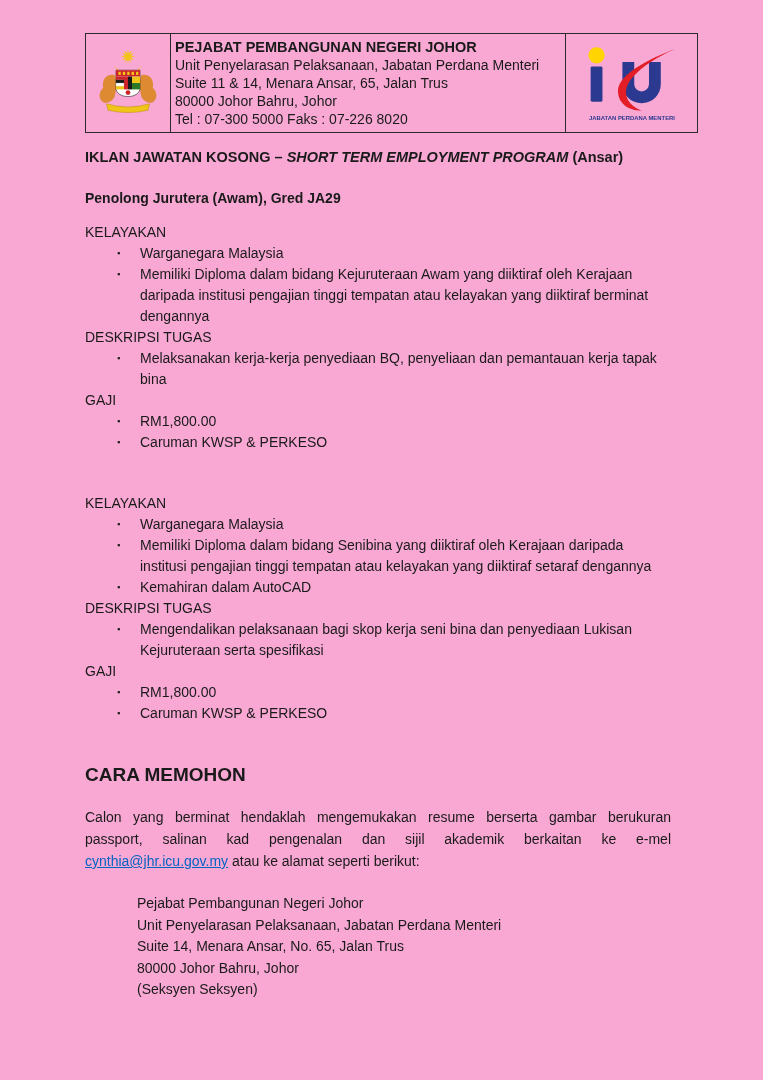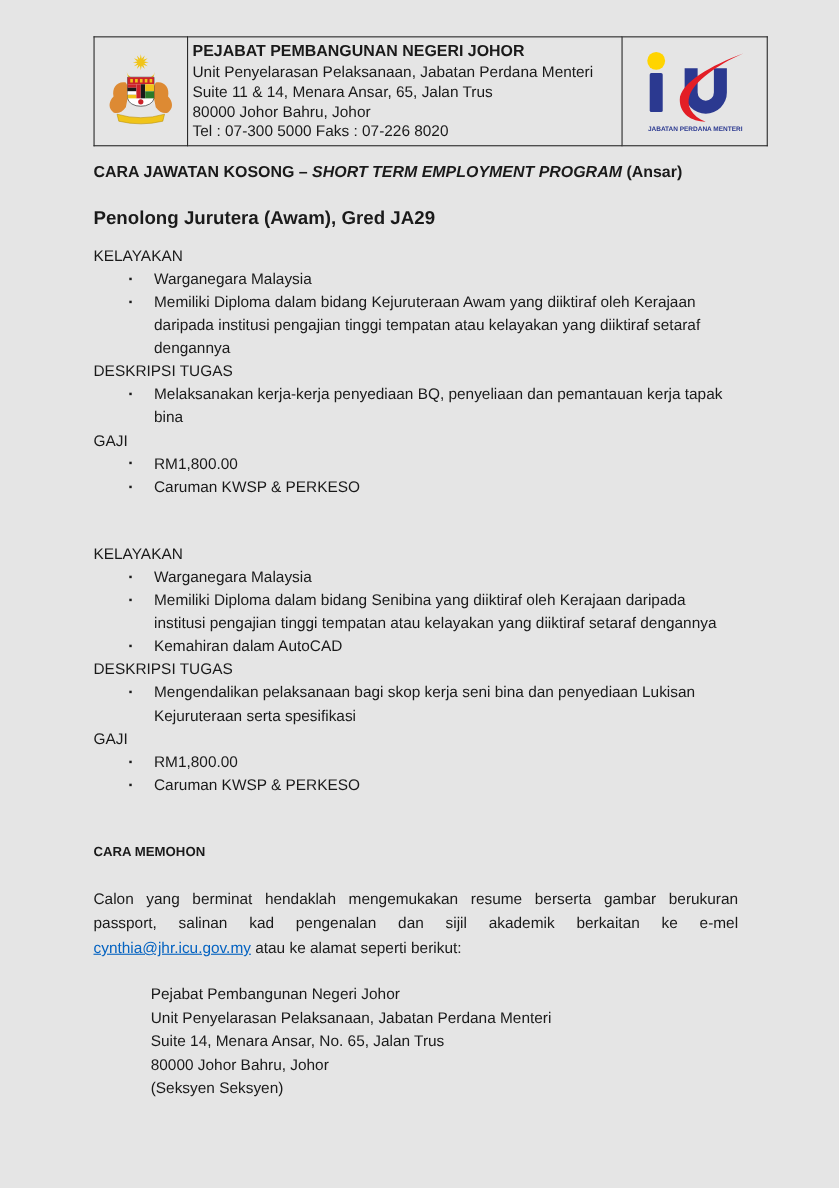--- a/index.html
+++ b/index.html
@@ -1,20 +1,20 @@
 <!DOCTYPE html>
 <html><head>
 <meta charset="utf-8">
 <style>
   * { margin:0; padding:0; box-sizing:border-box; }
   html,body { background:#ffffff; }
   .page {
     position:relative;
     width:763px; height:1080px;
-    background:#e5e5e5;
+    background:#f9a8d4;
     font-family:"Liberation Sans","DejaVu Sans",sans-serif;
     font-size:14px;
     color:#1a1a1a;
     overflow:hidden;
     padding:33px 66px 0 85px;
   }
   
   table.letterhead {
     border-collapse:collapse;
     width:612px;
@@ -29,26 +29,26 @@
   td.cell-org   { width:395px; padding:7px 10px 7px 16px; }
   td.cell-icu   { width:132px; text-align:center; }
   .org-name { font-weight:bold; font-size:14.5px; line-height:18px; }
   .org-line { font-size:14px; line-height:18px; }
   
   .doc-body { width:586px; margin-top:14px; }
   .doc-title { font-weight:bold; font-size:14.5px; line-height:21px; }
   .doc-title .ital { font-style:italic;text-align:center; }
   .job { margin-top:20px; }
   .job + .job { margin-top:40px; }
-  .job-title { font-weight:bold; font-size:17px; line-height:21px; margin-bottom:13px; }
+  .job-title { font-weight:bold; font-size:14px; line-height:21px; margin-bottom:13px; }
   .plain-label { line-height:21px; }
   .bullet { display:flex; line-height:21px; padding-left:32px; }
   .bullet .marker { width:23px; flex:0 0 23px; font-size:9px; line-height:21px; }
   .bullet .btext { flex:1; }
-  .section-heading { font-weight:bold; font-size:12px; line-height:21px; }
+  .section-heading { font-weight:bold; font-size:19px; line-height:21px; }
   .cara { margin-top:40px; }
   .cara-para { margin-top:21px; text-align:justify; line-height:22px; }
   .cara-para .ital { }
   a.email-link { color:#0563c1; cursor:pointer; }
   .address-block { margin-top:21px; padding-left:52px; line-height:21.5px; }
   
   .crest-svg { width:72px; height:80px; display:block; margin:0 auto; }
   .icu-svg { width:96px; height:82px; display:block; margin:0 auto; }
 </style>
 </head>
@@ -106,32 +106,32 @@
           <path d="M124 6 C 86 20 46 42 46 63 C 46 80 60 90 78 90 C 60 83 54 70 58 58 C 64 40 92 20 124 6 Z" fill="#e31e26"></path>
           <text x="65" y="102" text-anchor="middle" font-size="8" font-weight="bold" fill="#2b3990">JABATAN PERDANA MENTERI</text>
         </svg>
       </td>
     </tr>
   </tbody>
     </table>
 
   <div class="doc-body">
 
-    <p class="doc-title"><span>CARA JAWATAN KOSONG – </span><span class="ital">SHORT TERM EMPLOYMENT PROGRAM</span><span> (Ansar)</span></p>
+    <p class="doc-title"><span>IKLAN JAWATAN KOSONG – </span><span class="ital">SHORT TERM EMPLOYMENT PROGRAM</span><span> (Ansar)</span></p>
 
     <section class="job">
       <h2 class="job-title">Penolong Jurutera (Awam), Gred JA29</h2>
       <div class="plain-label">KELAYAKAN</div>
       <div class="bullet">
         <span class="marker">▪</span>
         <span class="btext">Warganegara Malaysia</span>
       </div>
       <div class="bullet">
         <span class="marker">▪</span>
-        <span class="btext">Memiliki Diploma dalam bidang Kejuruteraan Awam yang diiktiraf oleh Kerajaan daripada institusi pengajian tinggi tempatan atau kelayakan yang diiktiraf setaraf dengannya</span>
+        <span class="btext">Memiliki Diploma dalam bidang Kejuruteraan Awam yang diiktiraf oleh Kerajaan daripada institusi pengajian tinggi tempatan atau kelayakan yang diiktiraf berminat dengannya</span>
       </div>
       <div class="plain-label">DESKRIPSI TUGAS</div>
       <div class="bullet">
         <span class="marker">▪</span>
         <span class="btext">Melaksanakan kerja-kerja penyediaan BQ, penyeliaan dan pemantauan kerja tapak bina</span>
       </div>
       <div class="plain-label">GAJI</div>
       <div class="bullet">
         <span class="marker">▪</span>
         <span class="btext">RM1,800.00</span>

